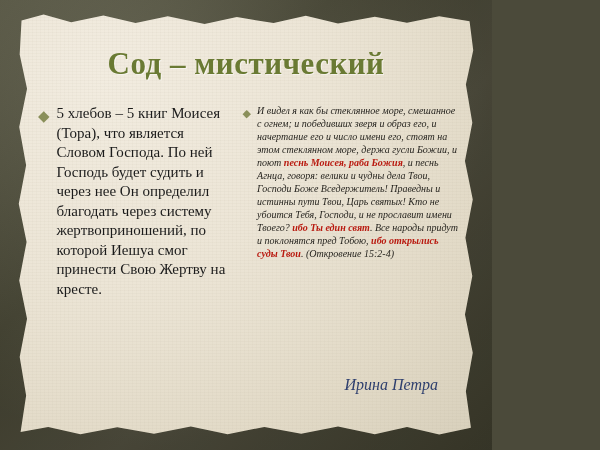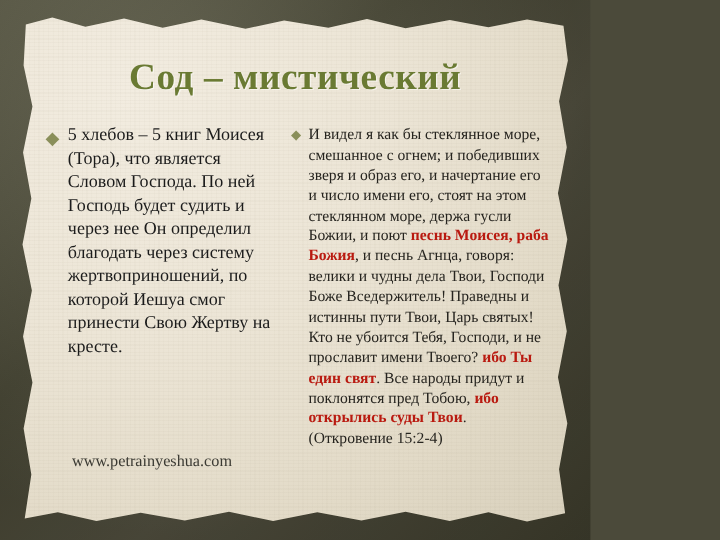--- a/index.html
+++ b/index.html
@@ -95,23 +95,24 @@
     flex: 0 0 auto;
   }
   .body-left {
     font-family: "Liberation Serif", serif;
     font-size: 15px;
     line-height: 1.30;
     color: #1b1b1b;
   }
   .body-right {
     font-family: "Liberation Serif", serif;
-    font-size: 13px;
+    font-size: 10px;
     line-height: 1.30;
     color: #26241f;
+    font-style: italic;
   }
   .hl {
     color: #b91a10;
     font-weight: bold;
   }
   .footer-left {
     position: absolute;
     left: 44px;
     bottom: 46px;
     font-family: "Liberation Serif", serif;
@@ -144,15 +145,15 @@
         <div class="body-left">5 хлебов – 5 книг Моисея (Тора), что является Словом Господа. По ней Господь будет судить и через нее Он определил благодать через систему жертвоприношений, по которой Иешуа смог принести Свою Жертву на кресте.</div>
       </div>
 
       <div class="col col-right">
         <span class="bullet-small">◆</span>
         <div class="body-right" id="right-text"><span>И видел я как бы стеклянное море, смешанное с огнем; и победивших зверя и образ его, и начертание его и число имени его, стоят на этом стеклянном море, держа гусли Божии, и поют </span><span class="hl" style="color: rgb(185, 26, 16);">песнь Моисея, раба Божия</span><span>, и песнь Агнца, говоря: велики и чудны дела Твои, Господи Боже Вседержитель! Праведны и истинны пути Твои, Царь святых! Кто не убоится Тебя, Господи, и не прославит имени Твоего? </span><span class="hl" style="color: rgb(185, 26, 16);">ибо Ты един свят</span><span>. Все народы придут и поклонятся пред Тобою, </span><span class="hl" style="color: rgb(185, 26, 16);">ибо открылись суды Твои</span><span>. (Откровение 15:2-4)</span></div>
       </div>
 
     </div>
 
-    <div class="footer-left">www.petrainyeshua.com</div>
+    <div class="footer-right">Ирина Петра</div>
   </div>
 </div>
 
 </body></html>

